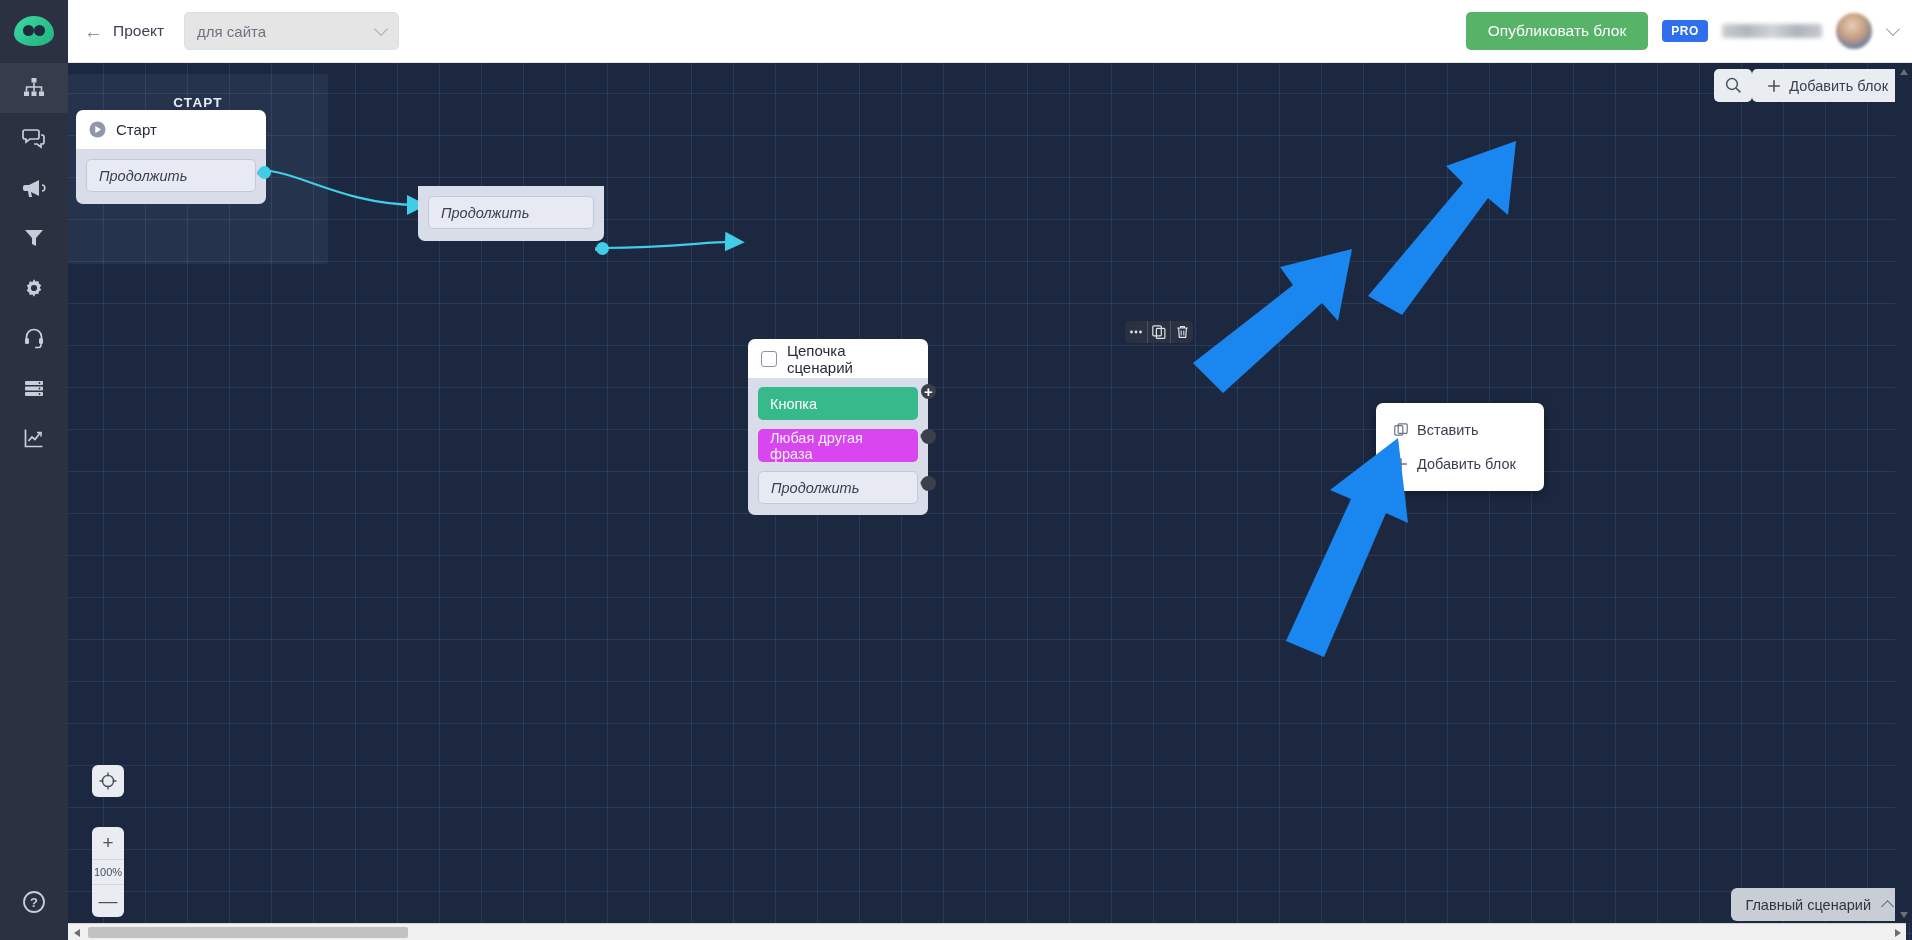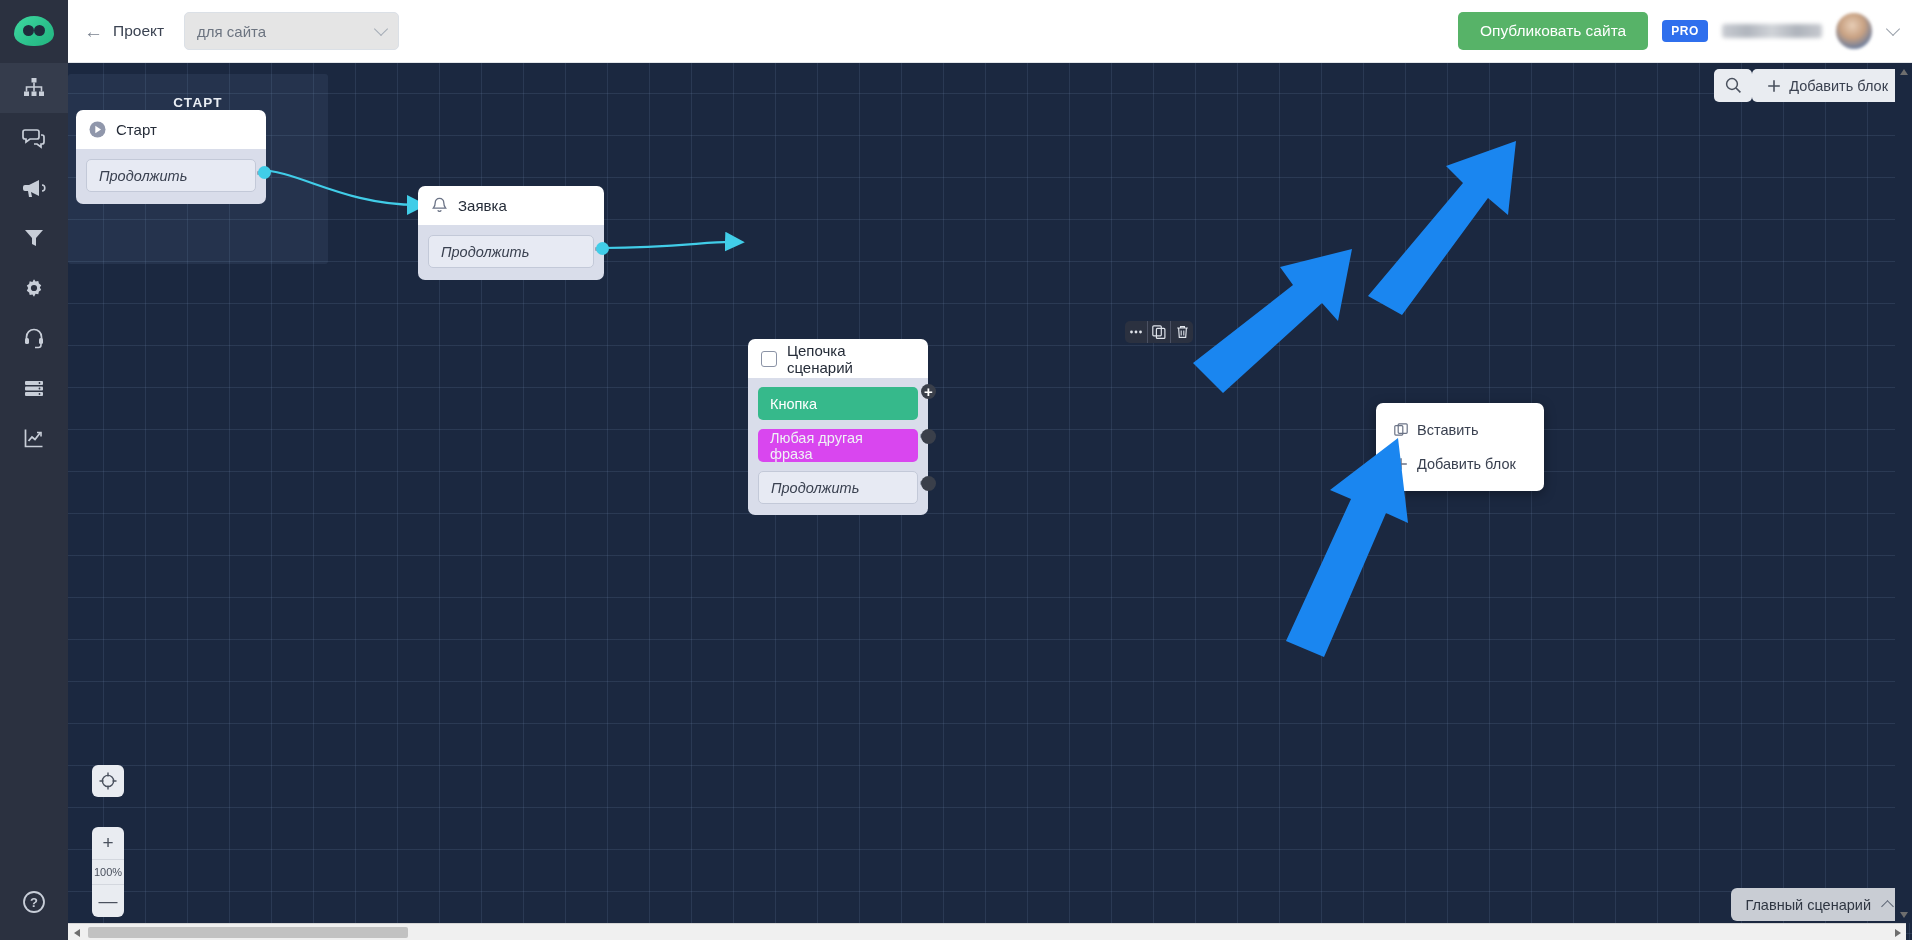--- a/index.html
+++ b/index.html
@@ -269,21 +269,21 @@
     <div class="logo-mark"></div>
   </div>
   <div id="back-arrow">←</div>
   <div id="project-label">Проект</div>
   <div id="project-select">
     <span class="val">для сайта</span>
     <span class="chev-dn"></span>
   </div>
 
   <div id="topbar-right">
-    <button id="publish-btn">Опубликовать сайта</button>
+    <button id="publish-btn">Опубликовать блок</button>
     <span id="pro-badge">PRO</span>
     <span id="user-name"></span>
     <span id="avatar"></span>
     <span id="user-chev"></span>
   </div>
 </div>
 
 <div id="sidebar">
 
   <div class="side-item active">
@@ -385,27 +385,20 @@
       <span class="node-title">Старт</span>
     </div>
     <div class="node-body single">
       <div class="chip plain">Продолжить</div>
     </div>
     <span class="stub" style="left:181px;top:61px;"></span>
     <span class="dot cyan" style="left:182px;top:56px;"></span>
   </div>
 
   <div class="node" style="left:350px;top:123px;width:186px;">
-    <div class="node-head">
-      <svg width="17" height="18" viewBox="0 0 17 18">
-        <path d="M8.5 1.4c-2.6 0-4.3 1.9-4.3 4.4 0 3.4-1.3 4.4-1.9 5.3h12.4c-.6-.9-1.9-1.9-1.9-5.3 0-2.5-1.7-4.4-4.3-4.4z" fill="none" stroke="#6b7386" stroke-width="1.3"></path>
-        <path d="M6.8 13.2a1.8 1.8 0 003.4 0" fill="none" stroke="#6b7386" stroke-width="1.3"></path>
-      </svg>
-      <span class="node-title">Заявка</span>
-    </div>
     <div class="node-body single">
       <div class="chip plain">Продолжить</div>
     </div>
     <span class="stub" style="left:177px;top:61px;"></span>
     <span class="dot cyan" style="left:178px;top:56px;"></span>
   </div>
 
   <div id="node-toolbar" style="left:1057px;top:258px;">
     <div class="tb">
       <svg width="14" height="6" viewBox="0 0 14 6">

